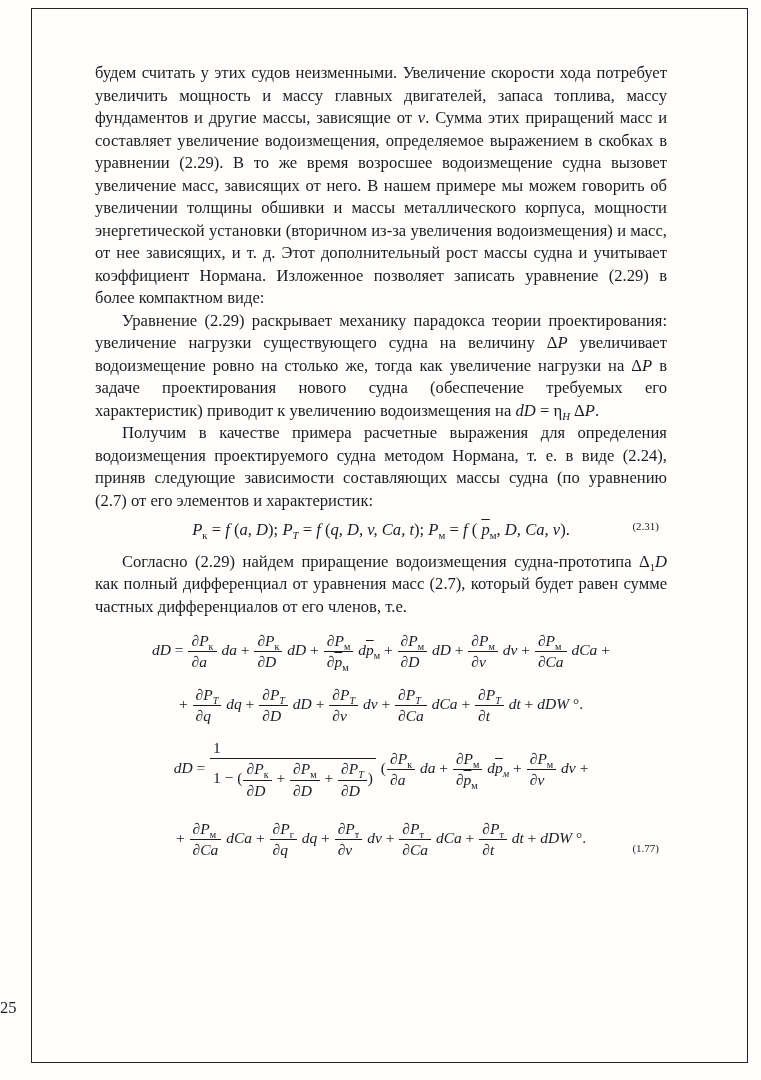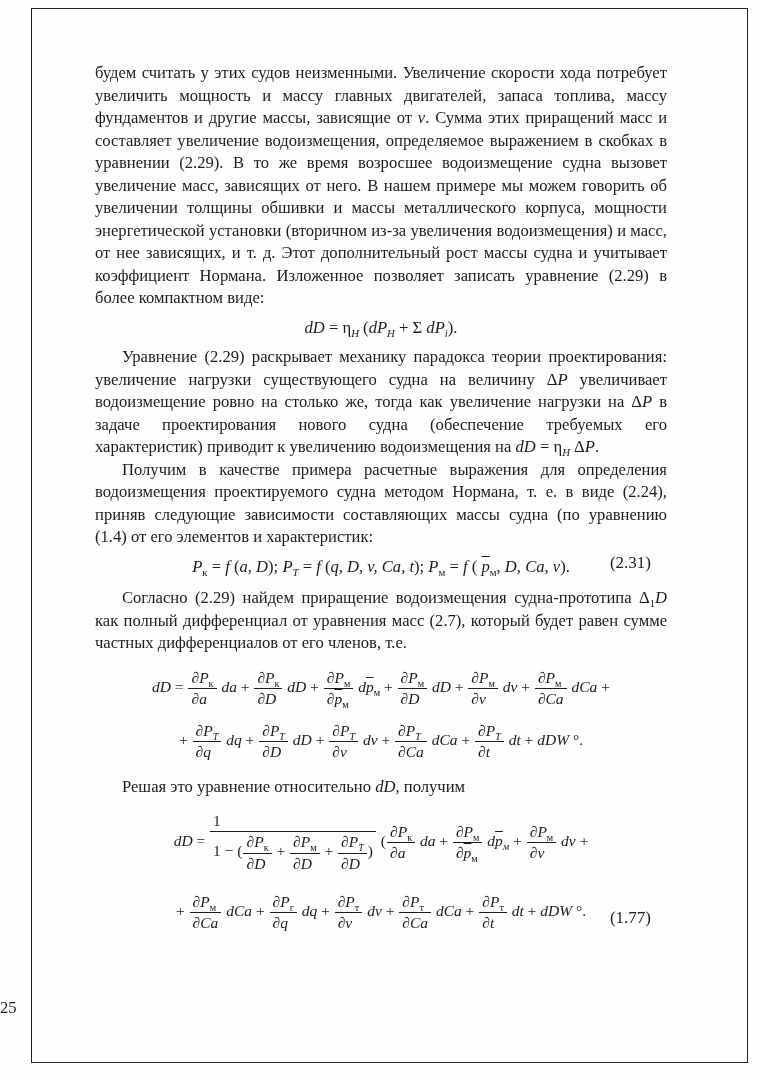--- a/index.html
+++ b/index.html
@@ -38,22 +38,22 @@
     text-align: center;
     text-indent: 0;
   }
   .eqrow.simple { margin: 7px 0; }
   .eqrow.e231 { margin: 7px 0 9px; text-decoration: underline; }
   .eqrow.frac-line { margin: 14px 0; font-size: 15.5px; line-height: 1.2; }
   .eqrow.gap-below { margin-bottom: 20px; }
   .eq { display: inline-block; }
   .eqnum {
     position: absolute;
-    right: 16px; bottom: 4px;
-    font-size: 17px;
+    right: 8px; bottom: 4px;
+    font-size: 11px;
     margin-top: 44px;
   }
   .frac {
     display: inline-block;
     vertical-align: middle;
     text-align: left;
     line-height: 1.18;
     margin: 0 1px;
   }
   .frac .num { display: block; border-bottom: 1px solid #1c1c1c; padding: 0 3px 1px; }
@@ -67,43 +67,39 @@
 </head>
 <body>
 
 <div class="page">
   <div class="scan-frame"></div>
 
   <div class="content">
 
     <p class="para no-indent"><span>будем считать у этих судов неизменными. Увеличение скорости хода потребует увеличить мощность и массу главных двигателей, запаса топлива, массу фундаментов и другие массы, зависящие от </span><span class="it">v</span><span>. Сумма этих приращений масс и составляет увеличение водоизмещения, определяемое выражением в скобках в уравнении (2.29). В то же время возросшее водоизмещение судна вызовет увеличение масс, зависящих от него. В нашем примере мы можем говорить об увеличении толщины обшивки и массы металлического корпуса, мощности энергетической установки (вторичном из-за увеличения водоизмещения) и масс, от нее зависящих, и т. д. Этот дополнительный рост массы судна и учитывает коэффициент Нормана. Изложенное позволяет записать уравнение (2.29) в более компактном виде:</span></p>
 
-    <div class="eqrow simple">
-      <span class="eq"><span class="it">dD</span><span> = η</span><sub class="it">H</sub><span> (</span><span class="it">dP</span><sub class="it">H</sub><span> + Σ </span><span class="it">dP</span><sub class="it">i</sub><span>).</span></span>
-    </div>
 
     <p class="para"><span>Уравнение (2.29) раскрывает механику парадокса теории проектирования: увеличение нагрузки существующего судна на величину Δ</span><span class="it">P</span><span> увеличивает водоизмещение ровно на столько же, тогда как увеличение нагрузки на Δ</span><span class="it">P</span><span> в задаче проектирования нового судна (обеспечение требуемых его характеристик) приводит к увеличению водоизмещения на </span><span class="it">dD</span><span> = η</span><sub class="it">H</sub><span> Δ</span><span class="it">P</span><span>.</span></p>
 
-    <p class="para"><span>Получим в качестве примера расчетные выражения для определения водоизмещения проектируемого судна методом Нормана, т. е. в виде (2.24), приняв следующие зависимости составляющих массы судна (по уравнению (1.4) от его элементов и характеристик:</span></p>
+    <p class="para"><span>Получим в качестве примера расчетные выражения для определения водоизмещения проектируемого судна методом Нормана, т. е. в виде (2.24), приняв следующие зависимости составляющих массы судна (по уравнению (2.7) от его элементов и характеристик:</span></p>
 
     <div class="eqrow e231">
       <span class="eq"><span class="it">P</span><sub>к</sub><span> = </span><span class="it">f</span><span> (</span><span class="it">a, D</span><span>); </span><span class="it">P</span><sub class="it">T</sub><span> = </span><span class="it">f</span><span> (</span><span class="it">q, D, v, Ca, t</span><span>); </span><span class="it">P</span><sub>м</sub><span> = </span><span class="it">f</span><span> ( </span><span class="it ov">p</span><sub>м</sub><span>, </span><span class="it">D, Ca, v</span><span>).</span></span>
       <span class="eqnum">(2.31)</span>
     </div>
 
     <p class="para"><span>Согласно (2.29) найдем приращение водоизмещения судна-прототипа Δ</span><sub>1</sub><span class="it">D</span><span> как полный дифференциал от уравнения масс (2.7), который будет равен сумме частных дифференциалов от его членов, т.е.</span></p>
 
     <div class="eqrow frac-line">
       <span class="eq"><span class="it">dD</span><span> = </span><span class="frac"><span class="num"><span class="it">∂P</span><sub>к</sub></span><span class="den"><span class="it">∂a</span></span></span><span class="it"> da</span><span> + </span><span class="frac"><span class="num"><span class="it">∂P</span><sub>к</sub></span><span class="den"><span class="it">∂D</span></span></span><span class="it"> dD</span><span> + </span><span class="frac"><span class="num"><span class="it">∂P</span><sub>м</sub></span><span class="den"><span class="it">∂</span><span class="it ov">p</span><sub>м</sub></span></span><span class="it"> d</span><span class="it ov">p</span><sub>м</sub><span> + </span><span class="frac"><span class="num"><span class="it">∂P</span><sub>м</sub></span><span class="den"><span class="it">∂D</span></span></span><span class="it"> dD</span><span> + </span><span class="frac"><span class="num"><span class="it">∂P</span><sub>м</sub></span><span class="den"><span class="it">∂v</span></span></span><span class="it"> dv</span><span> + </span><span class="frac"><span class="num"><span class="it">∂P</span><sub>м</sub></span><span class="den"><span class="it">∂Ca</span></span></span><span class="it"> dCa</span><span> +</span></span>
     </div>
     <div class="eqrow frac-line">
       <span class="eq"><span>+ </span><span class="frac"><span class="num"><span class="it">∂P</span><sub class="it">T</sub></span><span class="den"><span class="it">∂q</span></span></span><span class="it"> dq</span><span> + </span><span class="frac"><span class="num"><span class="it">∂P</span><sub class="it">T</sub></span><span class="den"><span class="it">∂D</span></span></span><span class="it"> dD</span><span> + </span><span class="frac"><span class="num"><span class="it">∂P</span><sub class="it">T</sub></span><span class="den"><span class="it">∂v</span></span></span><span class="it"> dv</span><span> + </span><span class="frac"><span class="num"><span class="it">∂P</span><sub class="it">T</sub></span><span class="den"><span class="it">∂Ca</span></span></span><span class="it"> dCa</span><span> + </span><span class="frac"><span class="num"><span class="it">∂P</span><sub class="it">T</sub></span><span class="den"><span class="it">∂t</span></span></span><span class="it"> dt</span><span> + </span><span class="it">dDW</span><span> °.</span></span>
     </div>
 
-    <p class="para"><span>Решая это уравнение относительно </span><span class="it">dD</span><span>, получим</span></p>
 
     <div class="eqrow frac-line gap-below">
       <span class="eq"><span class="it">dD</span><span> = </span><span class="frac"><span class="num"><span>1</span></span><span class="den"><span>1 − (</span><span class="frac"><span class="num"><span class="it">∂P</span><sub>к</sub></span><span class="den"><span class="it">∂D</span></span></span><span> + </span><span class="frac"><span class="num"><span class="it">∂P</span><sub>м</sub></span><span class="den"><span class="it">∂D</span></span></span><span> + </span><span class="frac"><span class="num"><span class="it">∂P</span><sub class="it">T</sub></span><span class="den"><span class="it">∂D</span></span></span><span>)</span></span></span><span> (</span><span class="frac"><span class="num"><span class="it">∂P</span><sub>к</sub></span><span class="den"><span class="it">∂a</span></span></span><span class="it"> da</span><span> + </span><span class="frac"><span class="num"><span class="it">∂P</span><sub>м</sub></span><span class="den"><span class="it">∂</span><span class="it ov">p</span><sub>м</sub></span></span><span class="it"> d</span><span class="it ov">p</span><sub class="it">м</sub><span> + </span><span class="frac"><span class="num"><span class="it">∂P</span><sub>м</sub></span><span class="den"><span class="it">∂v</span></span></span><span class="it"> dv</span><span> +</span></span>
     </div>
     <div class="eqrow frac-line">
       <span class="eq"><span>+ </span><span class="frac"><span class="num"><span class="it">∂P</span><sub>м</sub></span><span class="den"><span class="it">∂Ca</span></span></span><span class="it"> dCa</span><span> + </span><span class="frac"><span class="num"><span class="it">∂P</span><sub>г</sub></span><span class="den"><span class="it">∂q</span></span></span><span class="it"> dq</span><span> + </span><span class="frac"><span class="num"><span class="it">∂P</span><sub>т</sub></span><span class="den"><span class="it">∂v</span></span></span><span class="it"> dv</span><span> + </span><span class="frac"><span class="num"><span class="it">∂P</span><sub>т</sub></span><span class="den"><span class="it">∂Ca</span></span></span><span class="it"> dCa</span><span> + </span><span class="frac"><span class="num"><span class="it">∂P</span><sub>т</sub></span><span class="den"><span class="it">∂t</span></span></span><span class="it"> dt</span><span> + </span><span class="it">dDW</span><span> °.</span></span>
       <span class="eqnum">(1.77)</span>
     </div>
 
   </div>

